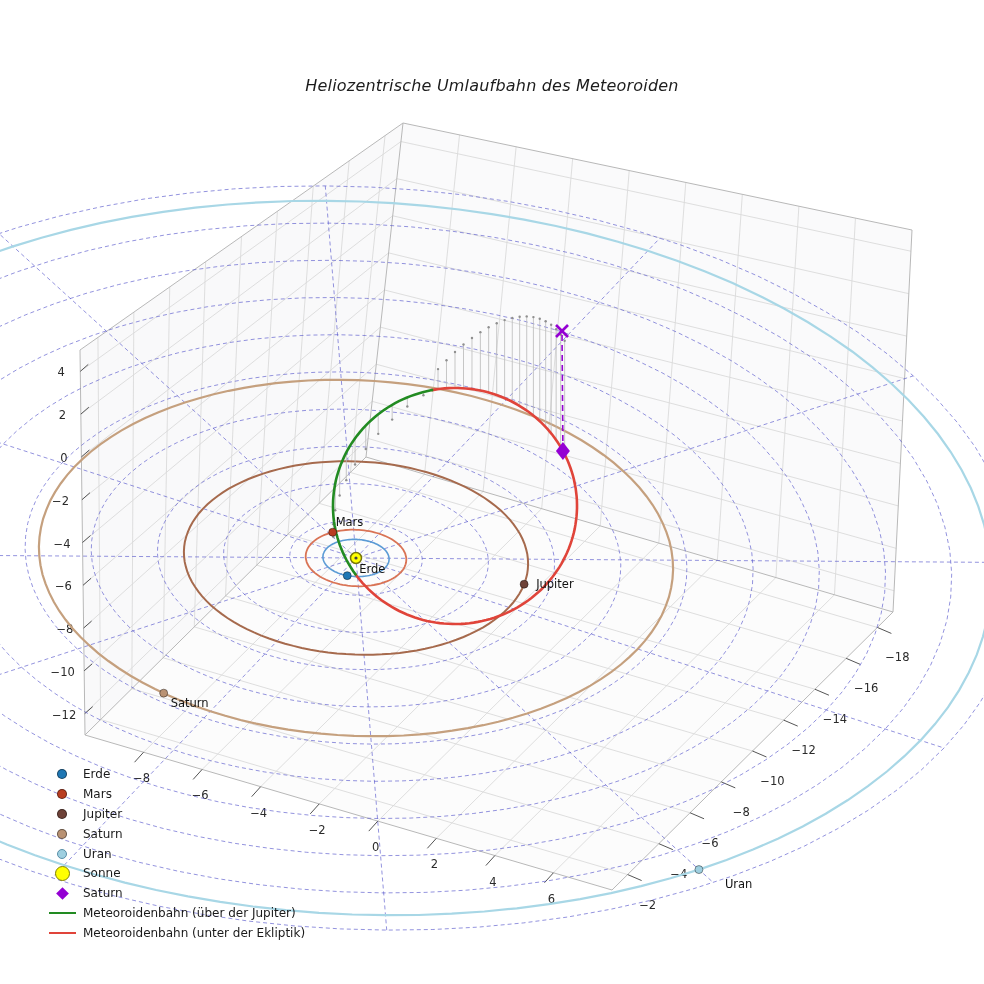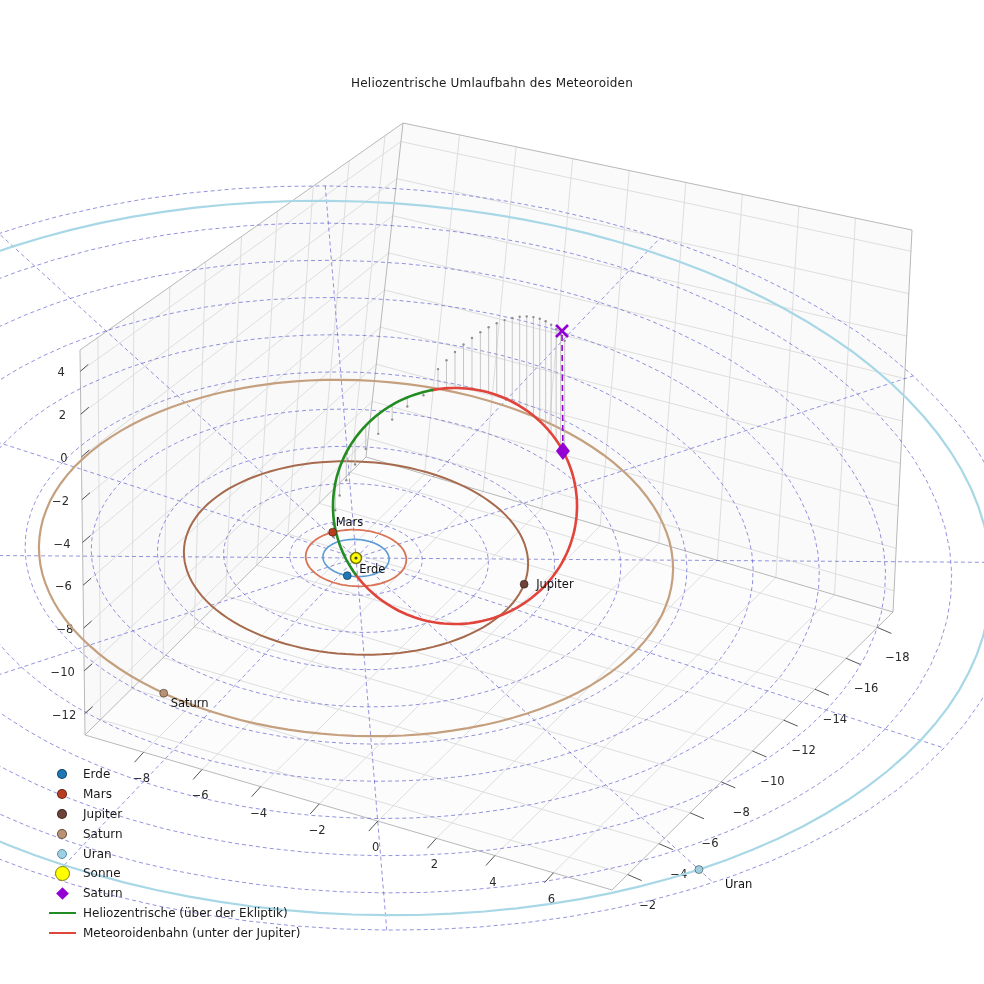--- a/index.html
+++ b/index.html
@@ -1,21 +1,21 @@
 <!DOCTYPE html>
 <html><head>
 <meta charset="utf-8">
 <style>
   html,body{margin:0;padding:0;background:#ffffff;}
   body{width:984px;height:984px;position:relative;overflow:hidden;
        font-family:"DejaVu Sans", sans-serif;}
   .stage{position:absolute;inset:0;width:984px;height:984px;}
   #plot{position:absolute;left:0;top:0;}
   .chart-title{position:absolute;left:0;right:0;top:76px;text-align:center;
-       font-size:12px;color:#1c1c1c;letter-spacing:.2px;}
+       font-size:16px;font-style:italic;color:#1c1c1c;letter-spacing:.2px;}
   .legend{position:absolute;left:44px;top:764px;}
   .lrow{height:19.9px;display:flex;align-items:center;}
   .lmark{width:36px;display:flex;justify-content:center;align-items:center;flex:0 0 36px;}
   .llab{font-size:12px;color:#1a1a1a;white-space:nowrap;padding-left:3px;}
   .dot{border-radius:50%;}
   .diamond{transform:rotate(45deg);}
 </style>
 </head>
 <body>
 
@@ -306,22 +306,22 @@
     <div class="lrow">
       <span class="lmark">
           <span class="diamond" style="width: 9px; height: 9px; background: rgb(148, 0, 211); display: inline-block;"></span>
         </span>
       <span class="llab">Saturn</span>
     </div>
     <div class="lrow">
       <span class="lmark">
           <span style="width: 27px; height: 2.6px; background: rgb(34, 139, 34); display: inline-block;"></span>
         </span>
-      <span class="llab">Heliozentrische (über der Ekliptik)</span>
+      <span class="llab">Meteoroidenbahn (über der Jupiter)</span>
     </div>
     <div class="lrow">
       <span class="lmark">
           <span style="width: 27px; height: 2.6px; background: rgb(224, 68, 58); display: inline-block;"></span>
         </span>
-      <span class="llab">Meteoroidenbahn (unter der Jupiter)</span>
+      <span class="llab">Meteoroidenbahn (unter der Ekliptik)</span>
     </div>
   </div>
 </div>
 
 </body></html>

